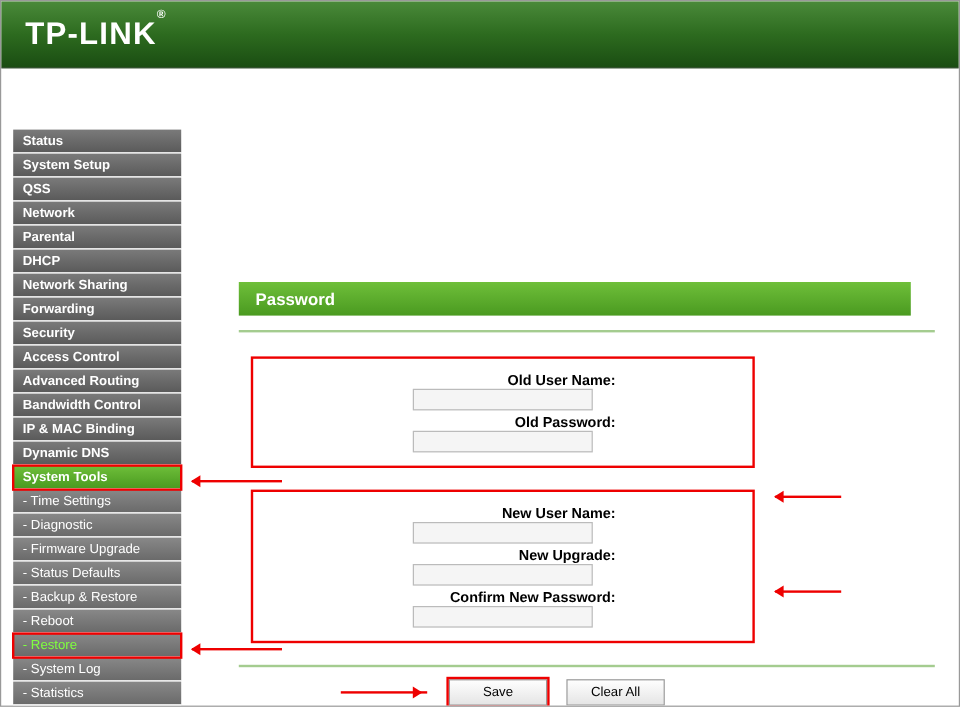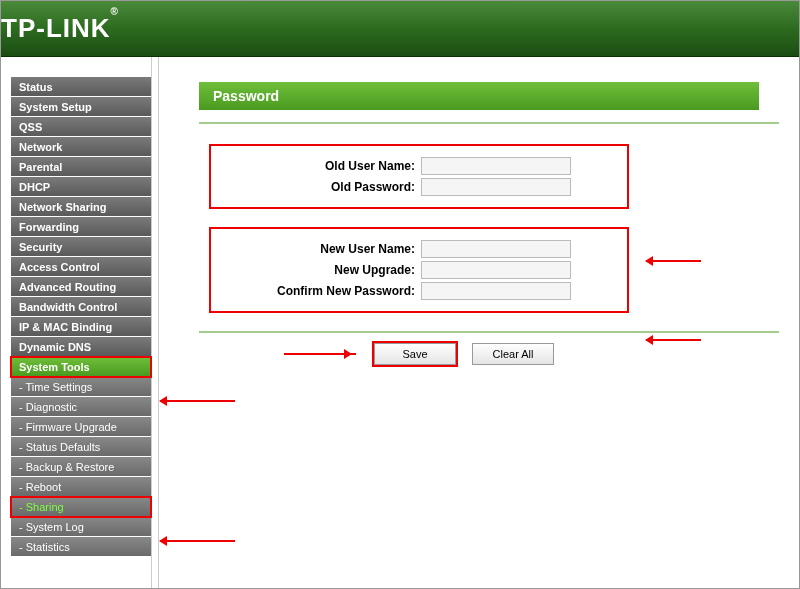--- a/index.html
+++ b/index.html
@@ -2,25 +2,26 @@
 <html><head>
 <meta charset="utf-8">
 <style>
   * { box-sizing: border-box; margin: 0; padding: 0; }
   body { font-family: Arial, sans-serif; font-size: 12px; width: 800px; height: 589px; background: #fff; overflow: hidden; border: 1px solid #999; }
   .header {
     height: 56px;
     background: linear-gradient(to bottom, #4a8a3a 0%, #2d6b1f 50%, #1a4d12 100%);
     display: flex;
     align-items: center;
+    padding-left: 20px;
     border-bottom: 1px solid #0a3005;
   }
   .logo { color: #fff; font-size: 26px; font-weight: bold; letter-spacing: 1px; font-family: Arial, sans-serif; }
   .logo sup { font-size: 10px; position: relative; top: -12px; }
-  .container { display: flex; height: calc(100% - 56px); }
+  .container { display: flex; height: calc(100% - 56px); align-items: flex-end; }
   .sidebar { width: 150px; padding: 20px 0 0 10px; }
   .spacer { width: 8px; background: #fff; border-left: 1px solid #ccc; border-right: 1px solid #ccc; }
   .main { flex: 1; padding: 25px 20px 0 40px; position: relative; }
   .nav { list-style: none; }
   .nav li {
     background: linear-gradient(to bottom, #7a7a7a 0%, #5a5a5a 100%);
     color: #fff;
     font-weight: bold;
     font-size: 11px;
     padding: 4px 8px;
@@ -53,21 +54,21 @@
   }
   .hr-line { width: 580px; height: 2px; background: #4a9a20; margin: 12px 0 20px 0; opacity: 0.5; }
   .form-group {
     border: 2px solid #e00;
     padding: 8px 10px;
     margin-bottom: 18px;
     width: 420px;
     margin-left: 10px;
     position: relative;
   }
-  .form-row { display: flex; align-items: center; margin: 3px 0; }
+  .form-row { display: flex; align-items: center; margin: 3px 0; flex-direction: column; }
   .form-row label { width: 200px; text-align: right; font-weight: bold; font-size: 12px; color: #000; padding-right: 6px;}
   .form-row input { width: 150px; height: 18px; border: 1px solid #bbb; background: #f5f5f5; padding: 1px 3px; font-size: 11px;}
   .button-row { display: flex; gap: 16px; margin-left: 175px; margin-top: 6px; position: relative;}
   .btn {
     width: 82px; height: 22px; font-size: 11px; 
     background: linear-gradient(to bottom,#fefefe,#e5e5e5);
     border: 1px solid #999; cursor: pointer;
   }
   .btn.outlined { outline: 2px solid #e00; outline-offset: 0; }
   
@@ -110,21 +111,21 @@
       <li>Bandwidth Control</li>
       <li>IP &amp; MAC Binding</li>
       <li>Dynamic DNS</li>
       <li class="active highlight-red">System Tools</li>
       <li class="sub">- Time Settings</li>
       <li class="sub">- Diagnostic</li>
       <li class="sub">- Firmware Upgrade</li>
       <li class="sub">- Status Defaults</li>
       <li class="sub">- Backup &amp; Restore</li>
       <li class="sub">- Reboot</li>
-      <li class="sub active highlight-red">- Sharing</li>
+      <li class="sub active highlight-red">- Restore</li>
       <li class="sub">- System Log</li>
       <li class="sub">- Statistics</li>
     </ul>
   </div>
 
   <div class="spacer"></div>
 
   <div class="main">
     <div class="page-title">Password</div>
     <div class="hr-line"></div>

